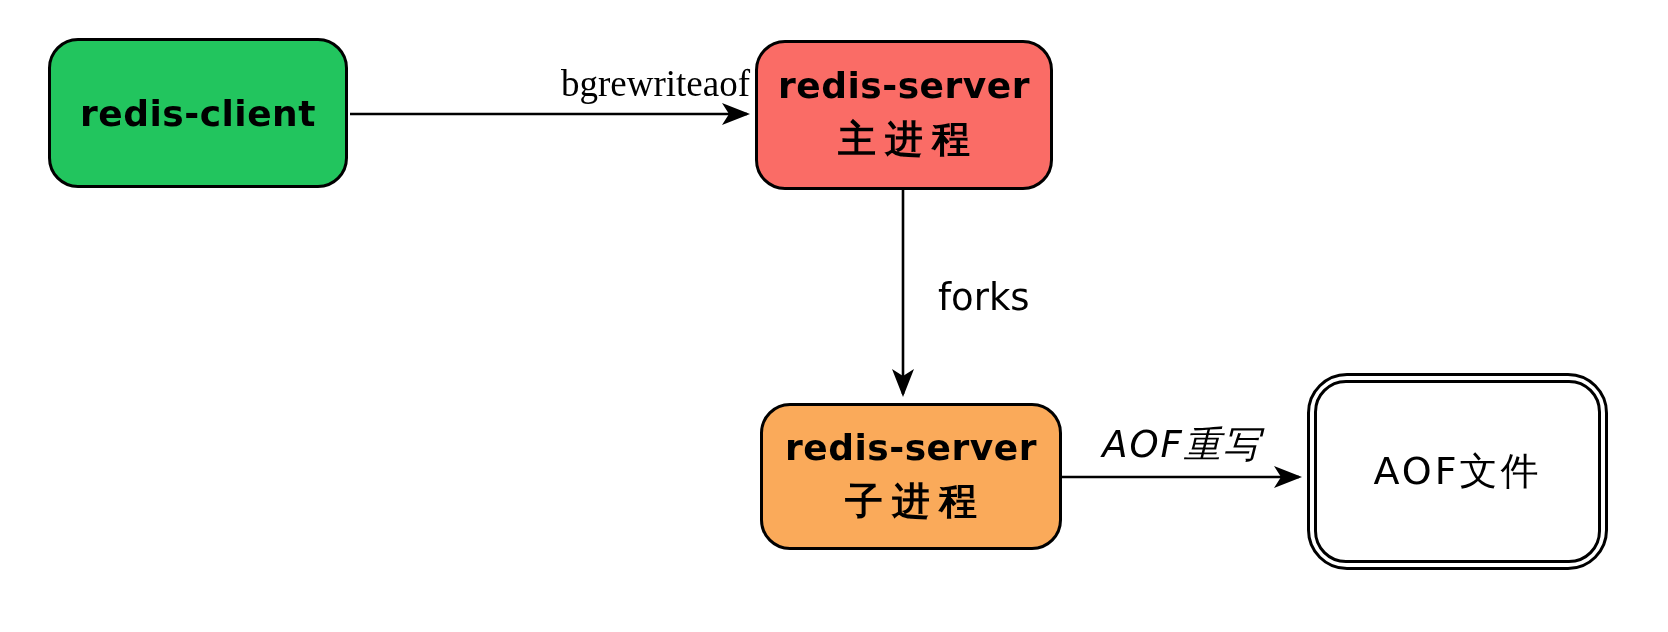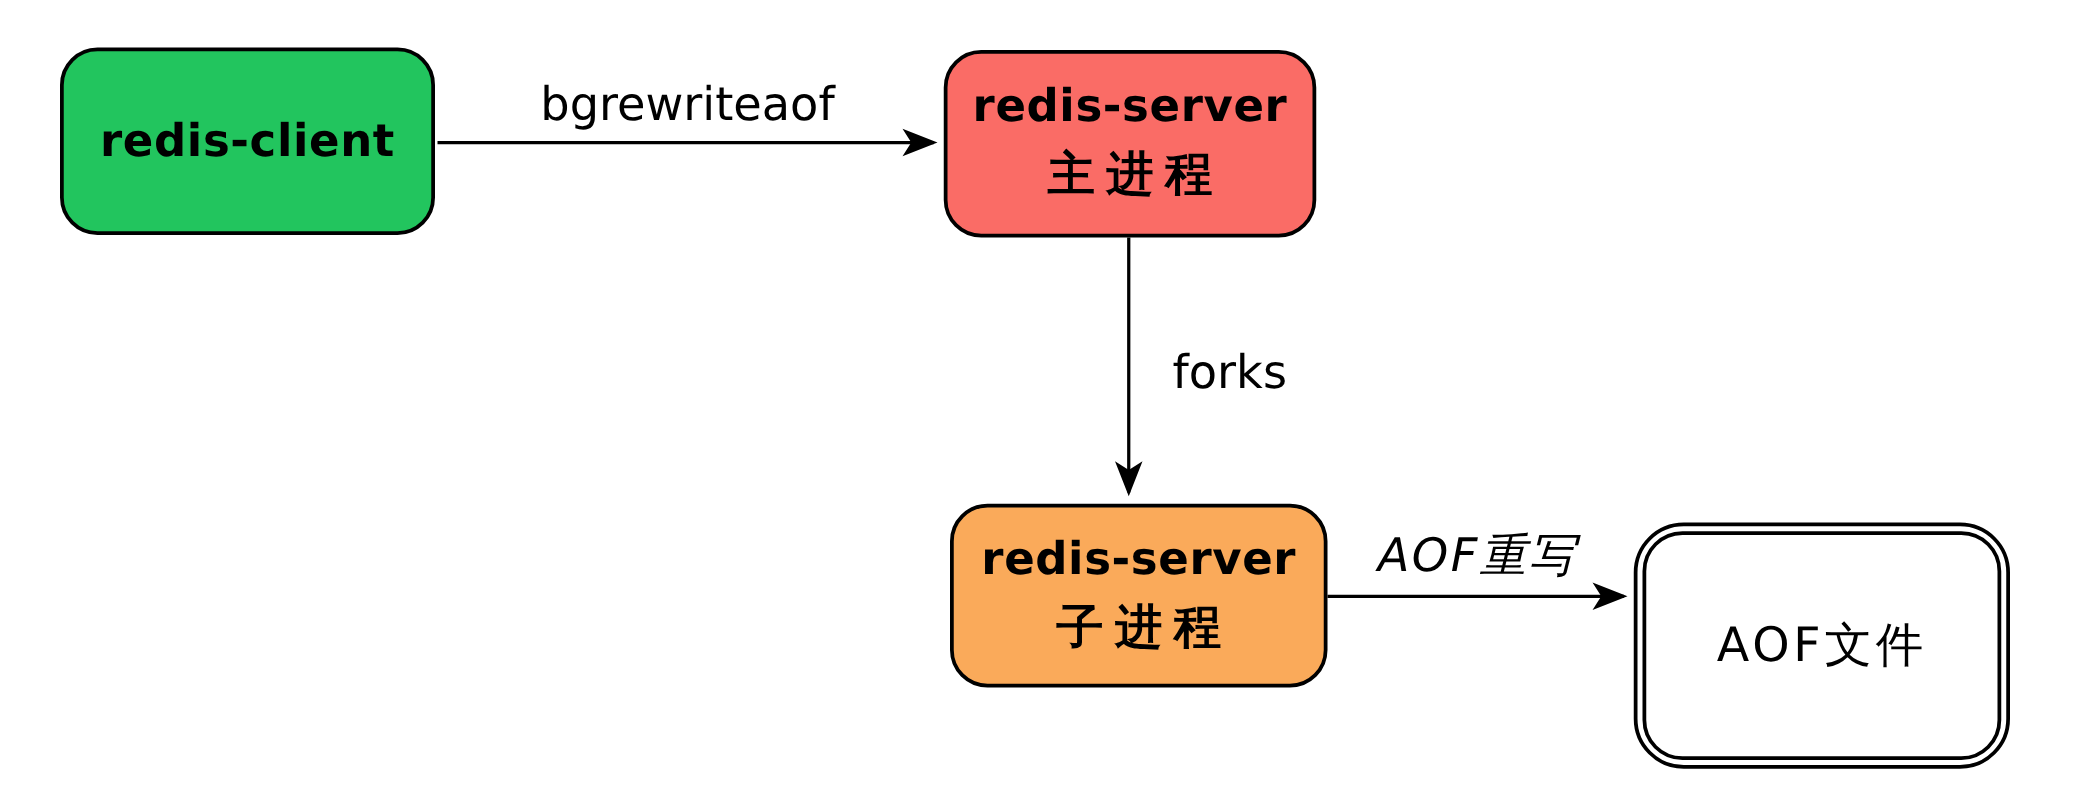--- a/index.html
+++ b/index.html
@@ -44,42 +44,42 @@
     margin-right: -9px; 
     white-space: nowrap;
   }
   .node-client   { left: 48px;  top: 38px;  width: 300px; height: 150px; }
   .node-main     { left: 755px; top: 40px;  width: 298px; height: 150px; }
   .node-child    { left: 760px; top: 403px; width: 302px; height: 147px; }
   .node-aof {
     left: 1307px; top: 373px; width: 301px; height: 197px;
     background: #ffffff;
     border-radius: 40px;
-    margin-top: 45px;
   }
   .node-aof .inner-border {
     position: absolute;
     left: 4px; top: 4px; right: 4px; bottom: 4px;
     border: 3px solid #000;
     border-radius: 32px;
     pointer-events: none;
   }
   .node-aof .node-label {
     font-weight: normal;
     font-size: 38px;
     letter-spacing: 3px;
   }
   .edge-label {
     position: absolute;
     font-size: 37px;
     white-space: nowrap;
   }
   .lbl-bgrewriteaof {
     left: 350px; top: 62px; width: 400px;
-    text-align: center;
+    text-align: right;
+    font-family: Liberation Serif, serif;
   }
   .lbl-forks {
     left: 938px; top: 276px; text-align: center;
   }
   .lbl-aof-rewrite {
     left: 1062px; top: 420px; width: 240px;
     text-align: center;
     letter-spacing: 2px;
     font-style: italic;
   }

